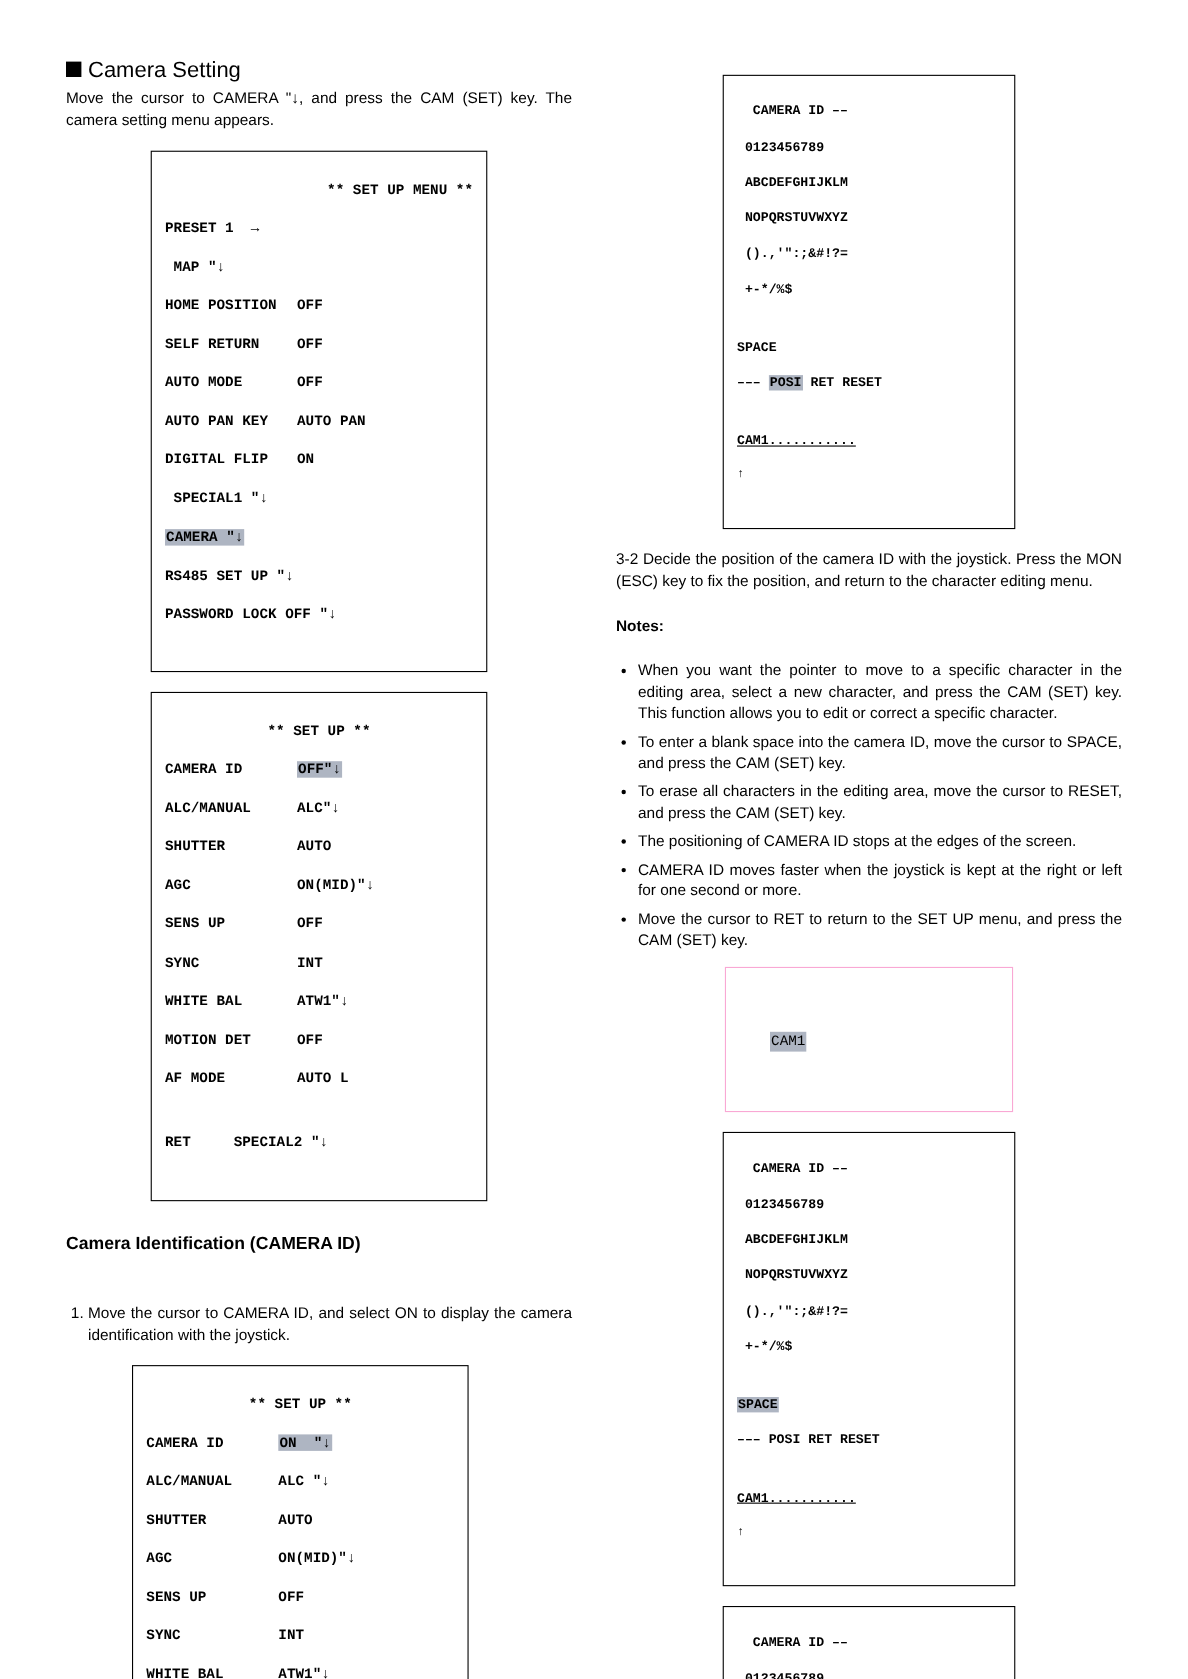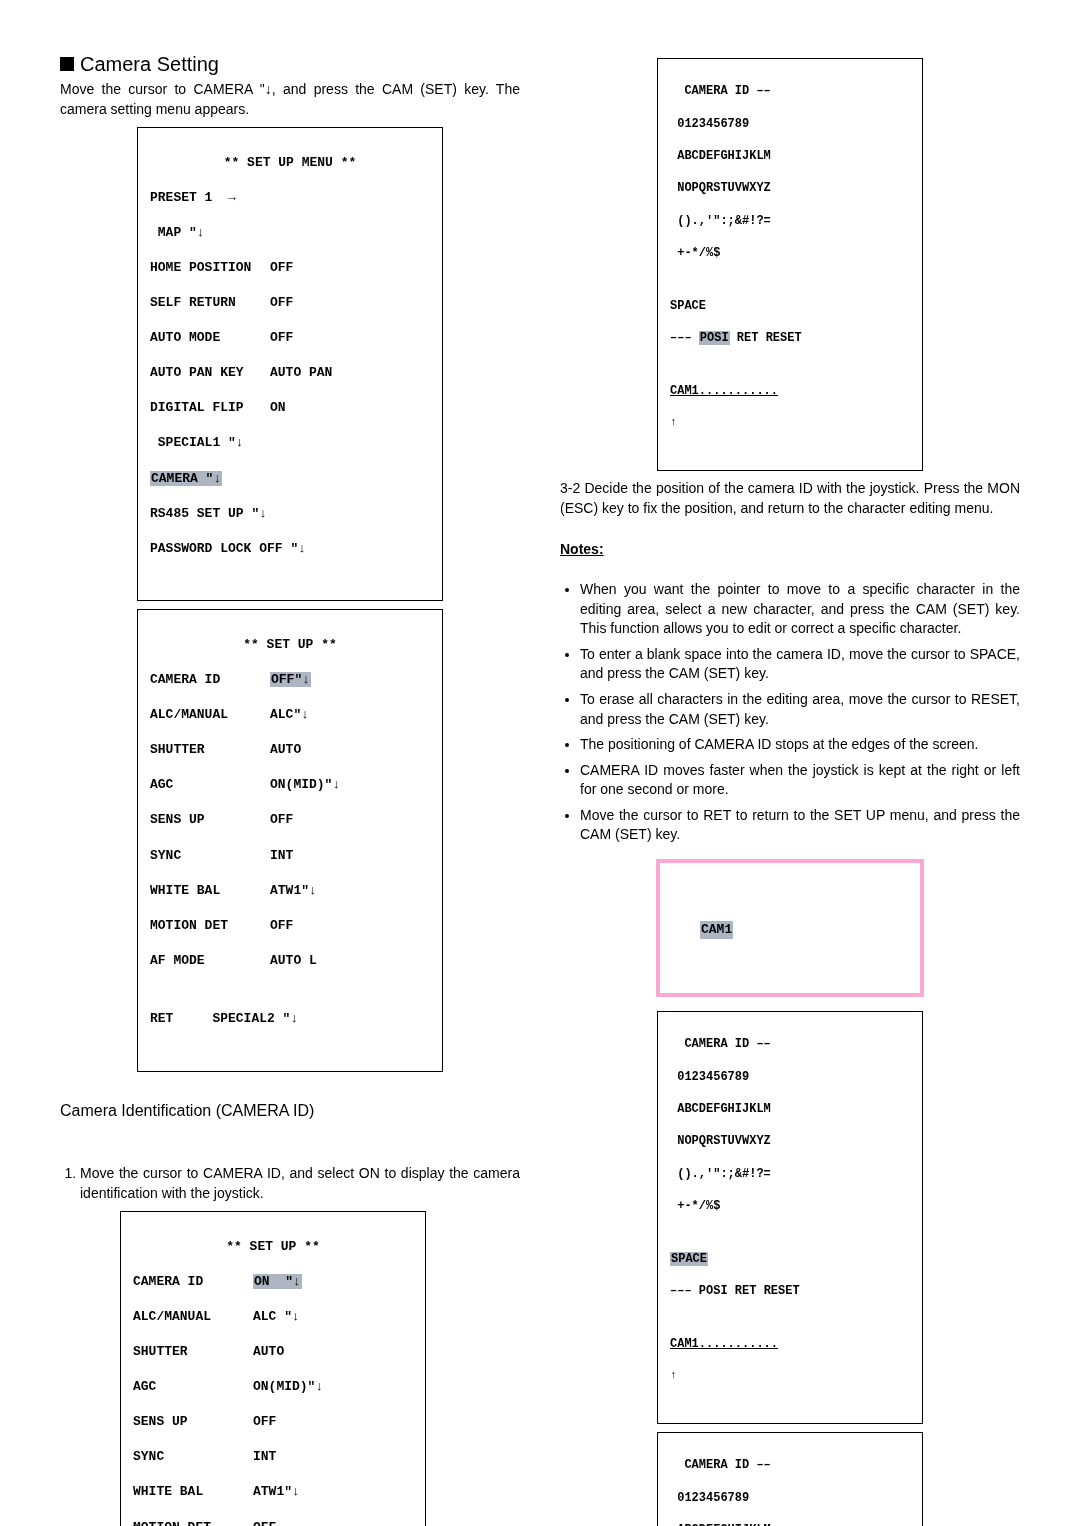--- a/index.html
+++ b/index.html
@@ -33,76 +33,76 @@
   .h-sub {
     font-size: 17px;
     font-weight: bold;
     margin: 0 0 4px 0;
   }
   .h-sub .dot {
     display:inline-block;width:10px;height:10px;background:#000;border-radius:50%;margin-right:6px;vertical-align:baseline;
   }
   .h-mid {
     font-size: 16px;
-    font-weight: normal;
+    font-weight: bold;
     margin: 28px 0 6px 0;
   }
   p { margin: 0 0 6px 0; text-align: justify;}
   .mono-box {
     border: 1px solid #000;
     font-family: "Courier New", monospace;
     font-weight: bold;
     font-size: 13px;
     line-height: 1.35;
     padding: 8px 12px;
-    margin: 8px auto;
+    margin: 18px auto;
     white-space: pre;
     width: 280px;
   }
   .mono-box.small { width: 240px; font-size:12px;}
   .hl {
     background: #aeb5c2;
     padding: 0 1px;
   }
-  .notes { font-weight: bold; margin-top:12px;text-decoration:underline;}
+  .notes { font-weight: bold; margin-top:12px;}
   ul.bullets { margin:20px 0 0 0; padding-left: 20px; }
   ul.bullets li { margin-bottom:6px; text-align: justify;}
   ol.steps { margin: 0; padding-left: 20px;}
   ol.steps > li { margin-bottom:8px; text-align: justify; margin-top: 41px;}
   .sub { padding-left: 18px; }
   .sub .subitem { margin-bottom:22px; text-align: justify;}
   .mono-row { display:flex; }
   .mono-row .k { width: 120px; display:inline-block;}
   .mono-row .v { display:inline-block;}
   .preview-box {
-    border:4px solid #f9a8d4;
+    border:1px solid #f9a8d4;
     width:260px; height:130px;
     margin:14px auto;
     position:relative;
     font-family:"Courier New",monospace;
-    font-weight:bold;
+    font-weight:normal;
     font-size:13px;
   }
   .preview-box .label{
     position:absolute; left:40px; top:58px;
   }
   .tiny-up{font-size:11px;}
 </style>
 </head>
 <body>
 
 <div class="two-col">
 
   <div class="col">
 
     <div class="h-section"><span class="blk"></span><span>Camera Setting</span></div>
     <p>Move the cursor to CAMERA "↓, and press the CAM (SET) key. The camera setting menu appears.</p>
 
     <div class="mono-box">
-<div style="text-align:center">** SET UP MENU **</div>
+<div style="text-align:right">** SET UP MENU **</div>
 <div>PRESET 1  →</div>
 <div> <span>MAP "↓</span></div>
 <div class="mono-row"> <span class="k">HOME POSITION</span><span class="v">OFF</span></div>
 <div class="mono-row"> <span class="k">SELF RETURN</span><span class="v">OFF</span></div>
 <div class="mono-row"> <span class="k">AUTO MODE</span><span class="v">OFF</span></div>
 <div class="mono-row"> <span class="k">AUTO PAN KEY</span><span class="v">AUTO PAN</span></div>
 <div class="mono-row"> <span class="k">DIGITAL FLIP</span><span class="v">ON</span></div>
 <div> <span>SPECIAL1 "↓</span></div>
 <div><span class="hl">CAMERA "↓</span></div>
 <div>RS485 SET UP "↓</div>

